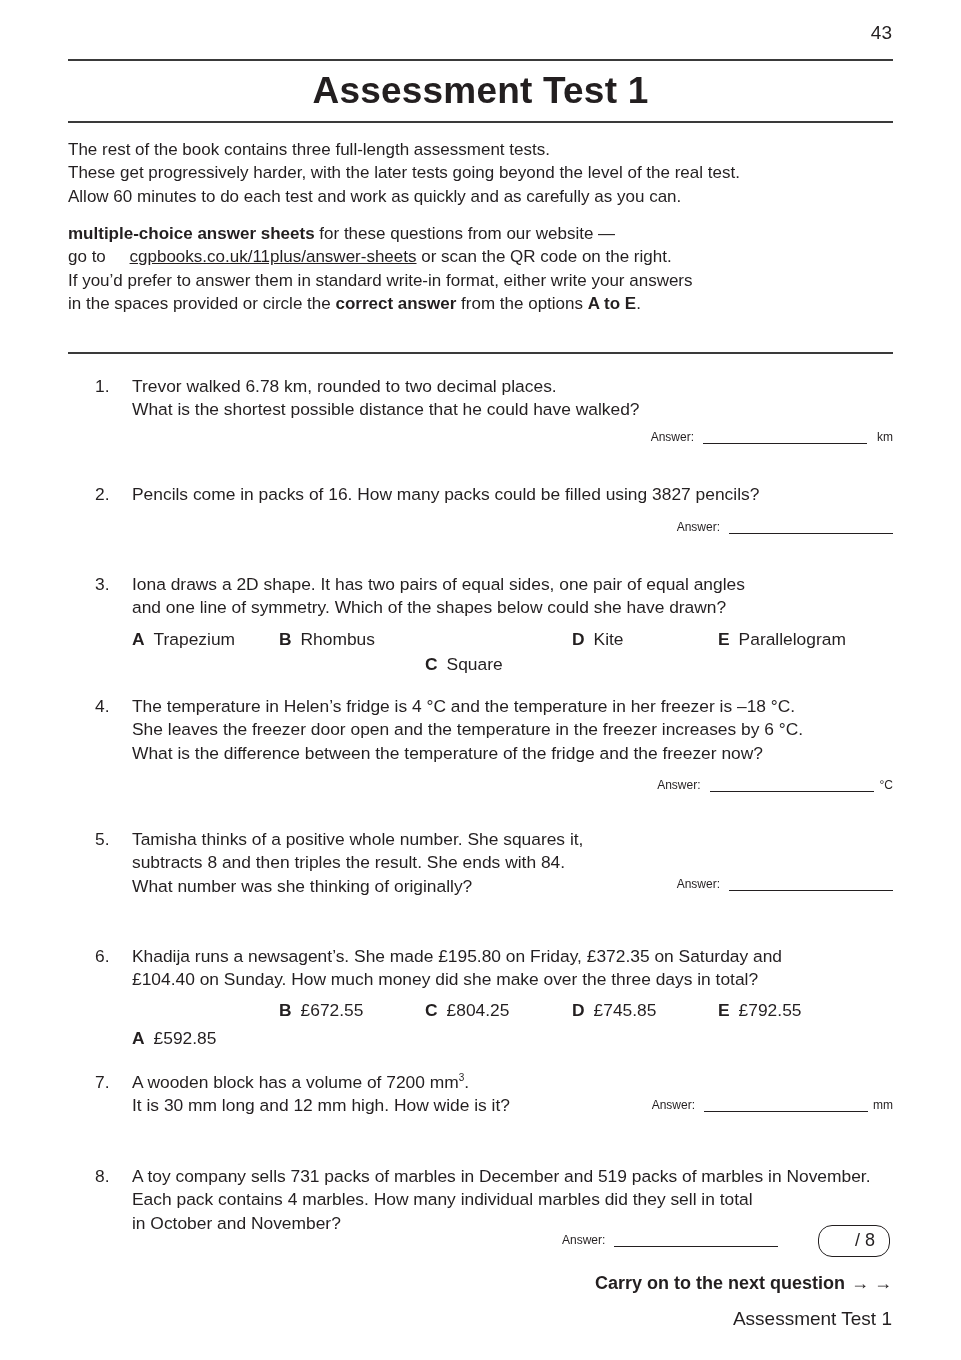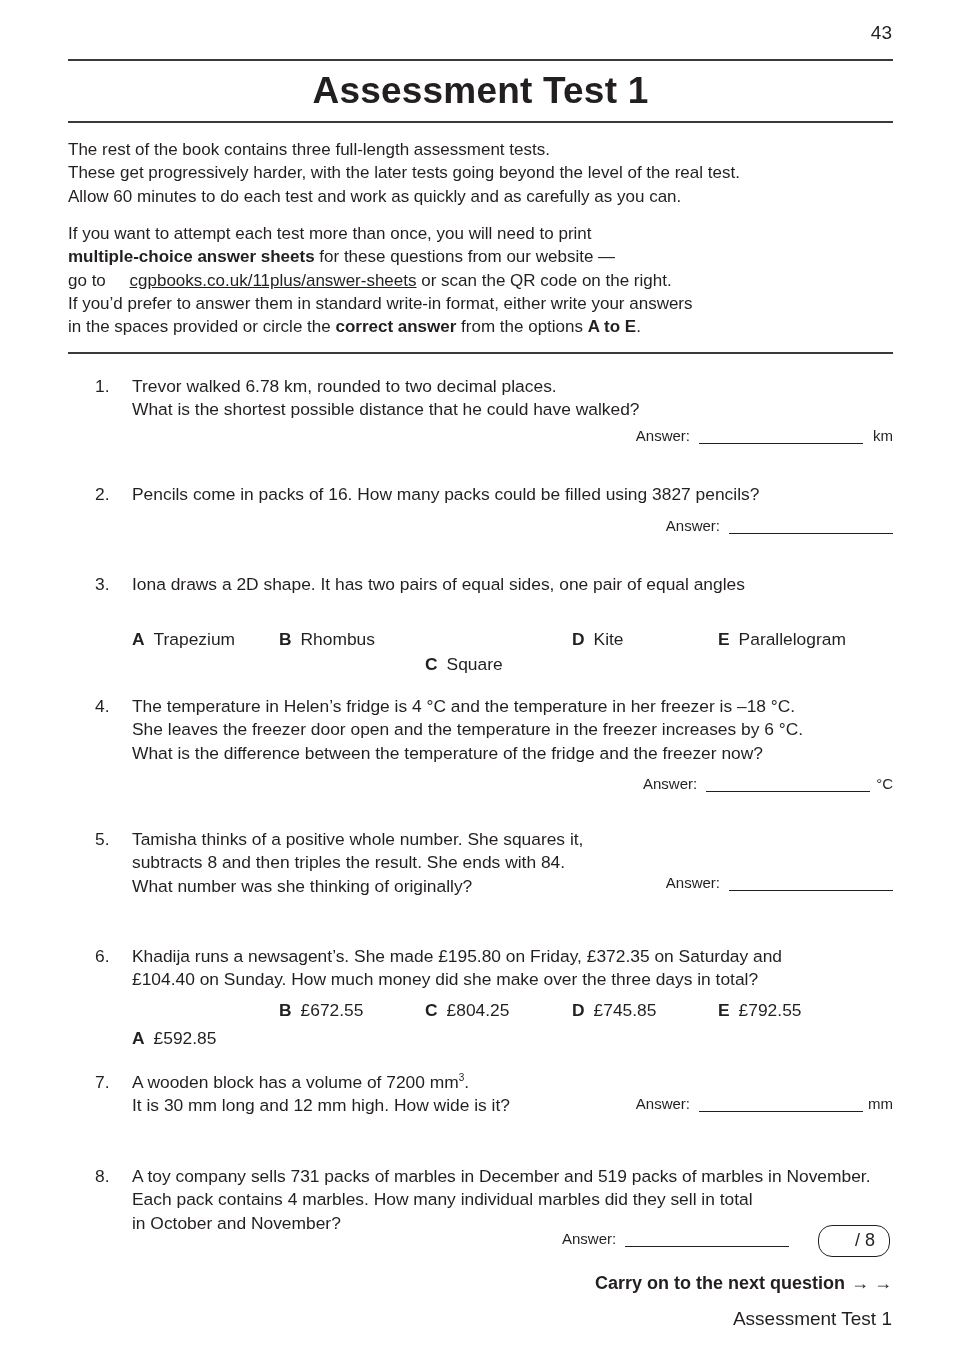--- a/index.html
+++ b/index.html
@@ -14,21 +14,21 @@
   .title { top: 70px; left: 0; width: 961px; text-align: center; font-size: 37px; font-weight: bold; letter-spacing: 0.2px; }
   .intro { left: 68px; width: 830px; font-size: 17px; line-height: 23.3px; }
   .intro p { margin: 0; }
   .intro b { font-weight: bold; }
   .intro u { text-decoration: underline; margin-left: 19px; }
   .q { left: 95px; width: 800px; font-size: 17.4px; line-height: 23.3px; }
   .q-num { position: absolute; left: 0; top: 0; }
   .q-text { position: absolute; left: 37px; top: 0; white-space: nowrap; }
   .q-text div { white-space: nowrap; }
   .q-text sup { font-size: 10px; vertical-align: 7px; line-height: 0; }
-  .answer { font-size: 15px; white-space: nowrap; display: flex; align-items: flex-end; }
+  .answer { font-size: 12px; white-space: nowrap; display: flex; align-items: flex-end; }
   .answer .line { display: inline-block; width: 164px; border-bottom: 1.3px solid #231f20; margin-left: 9px; height: 16px; }
   .answer .unit { margin-left: 10px; }
   .options { left: 132px; font-size: 17.4px; white-space: nowrap; }
   .opt { position: absolute; top: 0; white-space: nowrap; }
   .opt .letter { font-weight: bold; margin-right: 9px; }
   .score-box { left: 818px; top: 1225px; width: 72px; height: 32px; border: 1.6px solid #231f20; border-radius: 14px; box-sizing: border-box; font-size: 18px; text-align: right; padding-right: 14px; line-height: 29px; }
   .carry { top: 1273px; right: 69px; font-size: 18px; font-weight: bold; white-space: nowrap; }
   .carry .arrows { font-weight: normal; margin-left: 6px; }
   .footer { top: 1308px; right: 69px; font-size: 19px; white-space: nowrap; }
 </style>
@@ -39,21 +39,20 @@
 <div class="abs rule" style="top:59px;"></div>
 <div class="abs title">Assessment Test 1</div>
 <div class="abs rule" style="top:121px;"></div>
 
 <div class="abs intro" style="top:138px;">
   <p>The rest of the book contains three full-length assessment tests.</p>
   <p>These get progressively harder, with the later tests going beyond the level of the real test.</p>
   <p>Allow 60 minutes to do each test and work as quickly and as carefully as you can.</p>
 </div>
 <div class="abs intro" style="top:222px;">
-  <p>If you want to attempt each test more than once, you will need to print</p>
   <p><b>multiple-choice answer sheets</b><span> for these questions from our website —</span></p>
   <p><span>go to </span><u>cgpbooks.co.uk/11plus/answer-sheets</u><span> or scan the QR code on the right.</span></p>
   <p>If you’d prefer to answer them in standard write-in format, either write your answers</p>
   <p><span>in the spaces provided or circle the </span><b>correct answer</b><span> from the options </span><b>A to E</b><span>.</span></p>
 </div>
 <div class="abs rule" style="top:352px;"></div>
 
 <div class="abs q" style="top:375px;">
   <span class="q-num">1.</span>
   <div class="q-text">
@@ -75,20 +74,21 @@
 </div>
 <div class="abs answer" style="top:517px; right:68px;">
   <span>Answer:</span>
   <span class="line"></span>
 </div>
 
 <div class="abs q" style="top:573px;">
   <span class="q-num">3.</span>
   <div class="q-text">
     <div>Iona draws a 2D shape.  It has two pairs of equal sides, one pair of equal angles</div>
+    <div>and one line of symmetry.  Which of the shapes below could she have drawn?</div>
   </div>
 </div>
 <div class="abs options" style="top:629px;">
   <span class="opt" style="left:0;"><span class="letter">A</span><span>Trapezium</span></span>
   <span class="opt" style="left:147px;"><span class="letter">B</span><span>Rhombus</span></span>
   <span class="opt" style="left:293px;margin-top:25px;"><span class="letter">C</span><span>Square</span></span>
   <span class="opt" style="left:440px;"><span class="letter">D</span><span>Kite</span></span>
   <span class="opt" style="left:586px;"><span class="letter">E</span><span>Parallelogram</span></span>
 </div>
 

